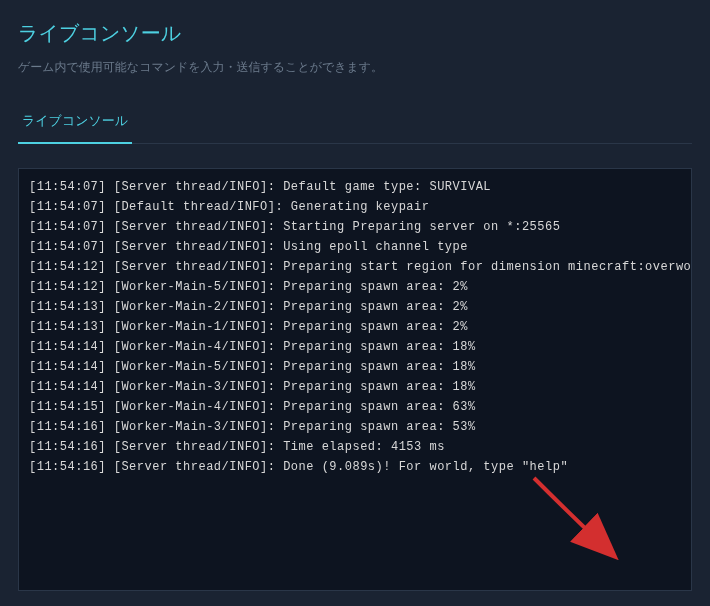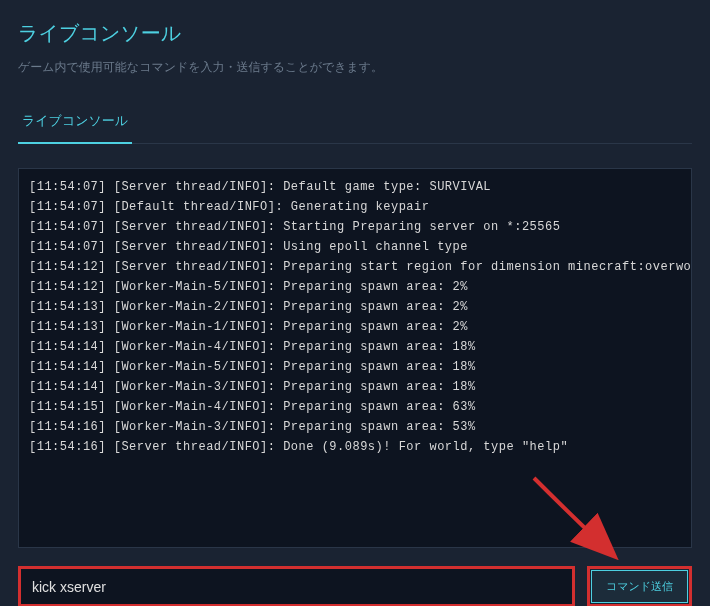--- a/index.html
+++ b/index.html
@@ -34,21 +34,21 @@
       padding: 10px 4px 12px 4px;
       color: #4dd0e1;
       font-size: 13px;
       border-bottom: 2px solid #4dd0e1;
       margin-bottom: -1px;
     }
     .console {
       margin: 24px 18px 0 18px;
       background: #0d1420;
       border: 1px solid #2a3648;
-      height: 380px;
+      height: 423px;
       overflow: hidden;
       padding: 8px 10px;
     }
     .log-line {
       font-family: "Courier New", "MS Gothic", monospace;
       font-size: 12px;
       color: #d8d8d8;
       line-height: 20px;
       letter-spacing: 0.5px;
       white-space: nowrap;
@@ -110,20 +110,21 @@
     <div class="log-line">[11:54:07] [Server thread/INFO]: Using epoll channel type</div>
     <div class="log-line">[11:54:12] [Server thread/INFO]: Preparing start region for dimension minecraft:overworld</div>
     <div class="log-line">[11:54:12] [Worker-Main-5/INFO]: Preparing spawn area: 2%</div>
     <div class="log-line">[11:54:13] [Worker-Main-2/INFO]: Preparing spawn area: 2%</div>
     <div class="log-line">[11:54:13] [Worker-Main-1/INFO]: Preparing spawn area: 2%</div>
     <div class="log-line">[11:54:14] [Worker-Main-4/INFO]: Preparing spawn area: 18%</div>
     <div class="log-line">[11:54:14] [Worker-Main-5/INFO]: Preparing spawn area: 18%</div>
     <div class="log-line">[11:54:14] [Worker-Main-3/INFO]: Preparing spawn area: 18%</div>
     <div class="log-line">[11:54:15] [Worker-Main-4/INFO]: Preparing spawn area: 63%</div>
     <div class="log-line">[11:54:16] [Worker-Main-3/INFO]: Preparing spawn area: 53%</div>
+    <div class="log-line">[11:54:16] [Server thread/INFO]: Time elapsed: 4153 ms</div>
     <div class="log-line">[11:54:16] [Server thread/INFO]: Done (9.089s)! For world, type "help"</div>
   </div>
 
 <div class="input-row">
   <input class="cmd-input" type="text" value="kick xserver" style="">
   <button class="send-btn">
     <div class="send-btn-inner">コマンド送信</div>
   </button>
 </div>
 

